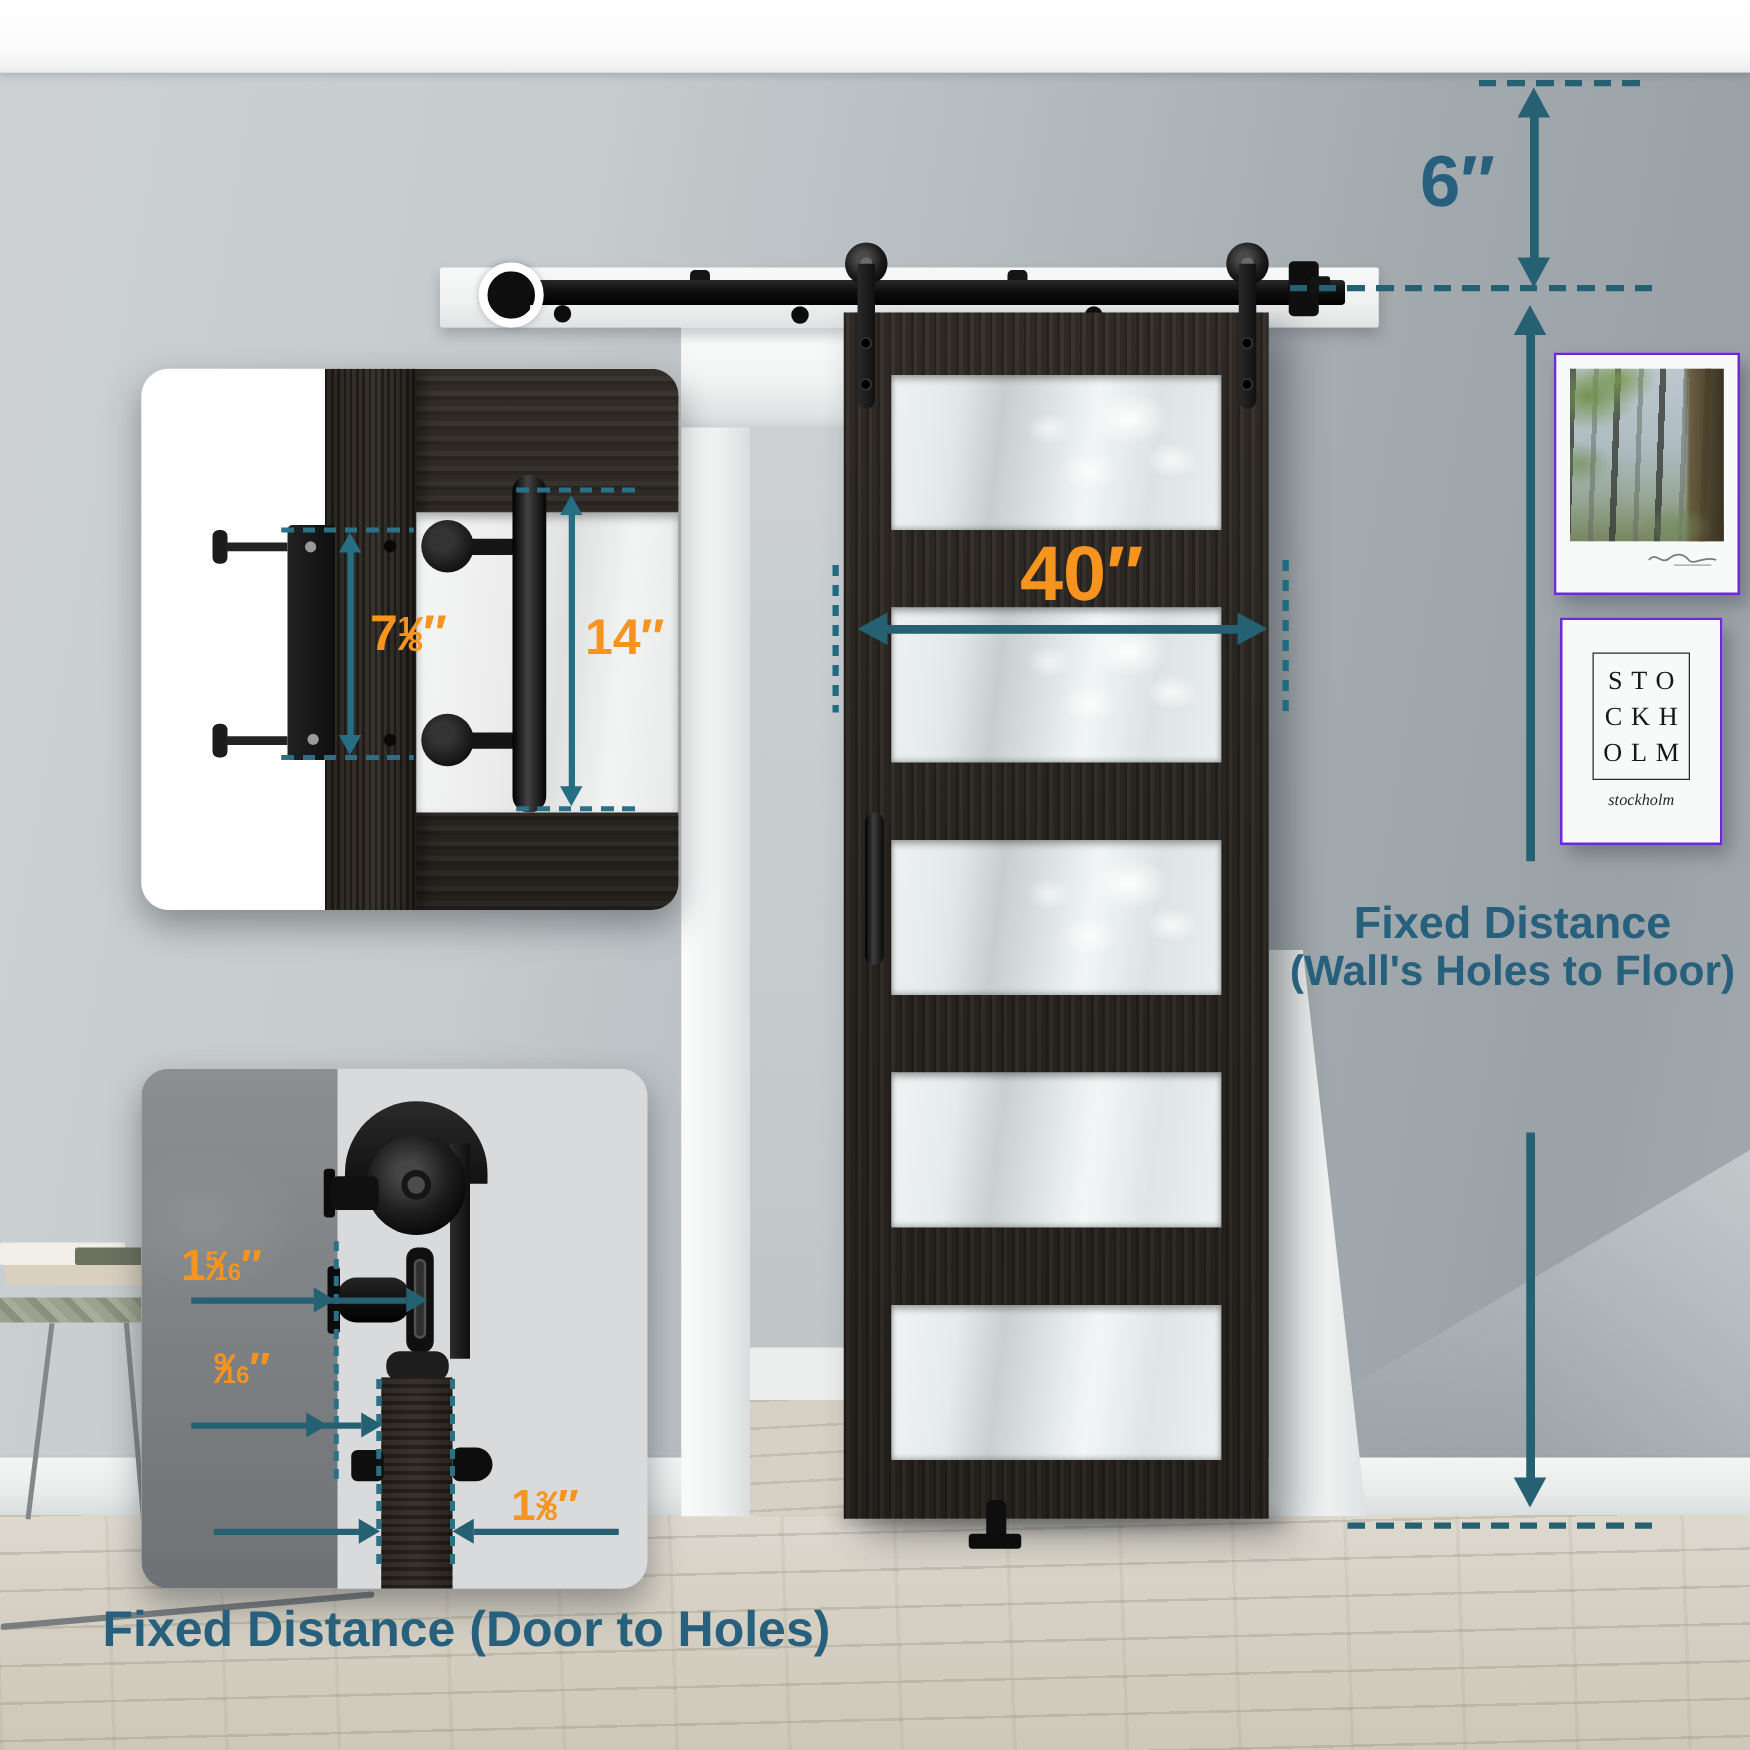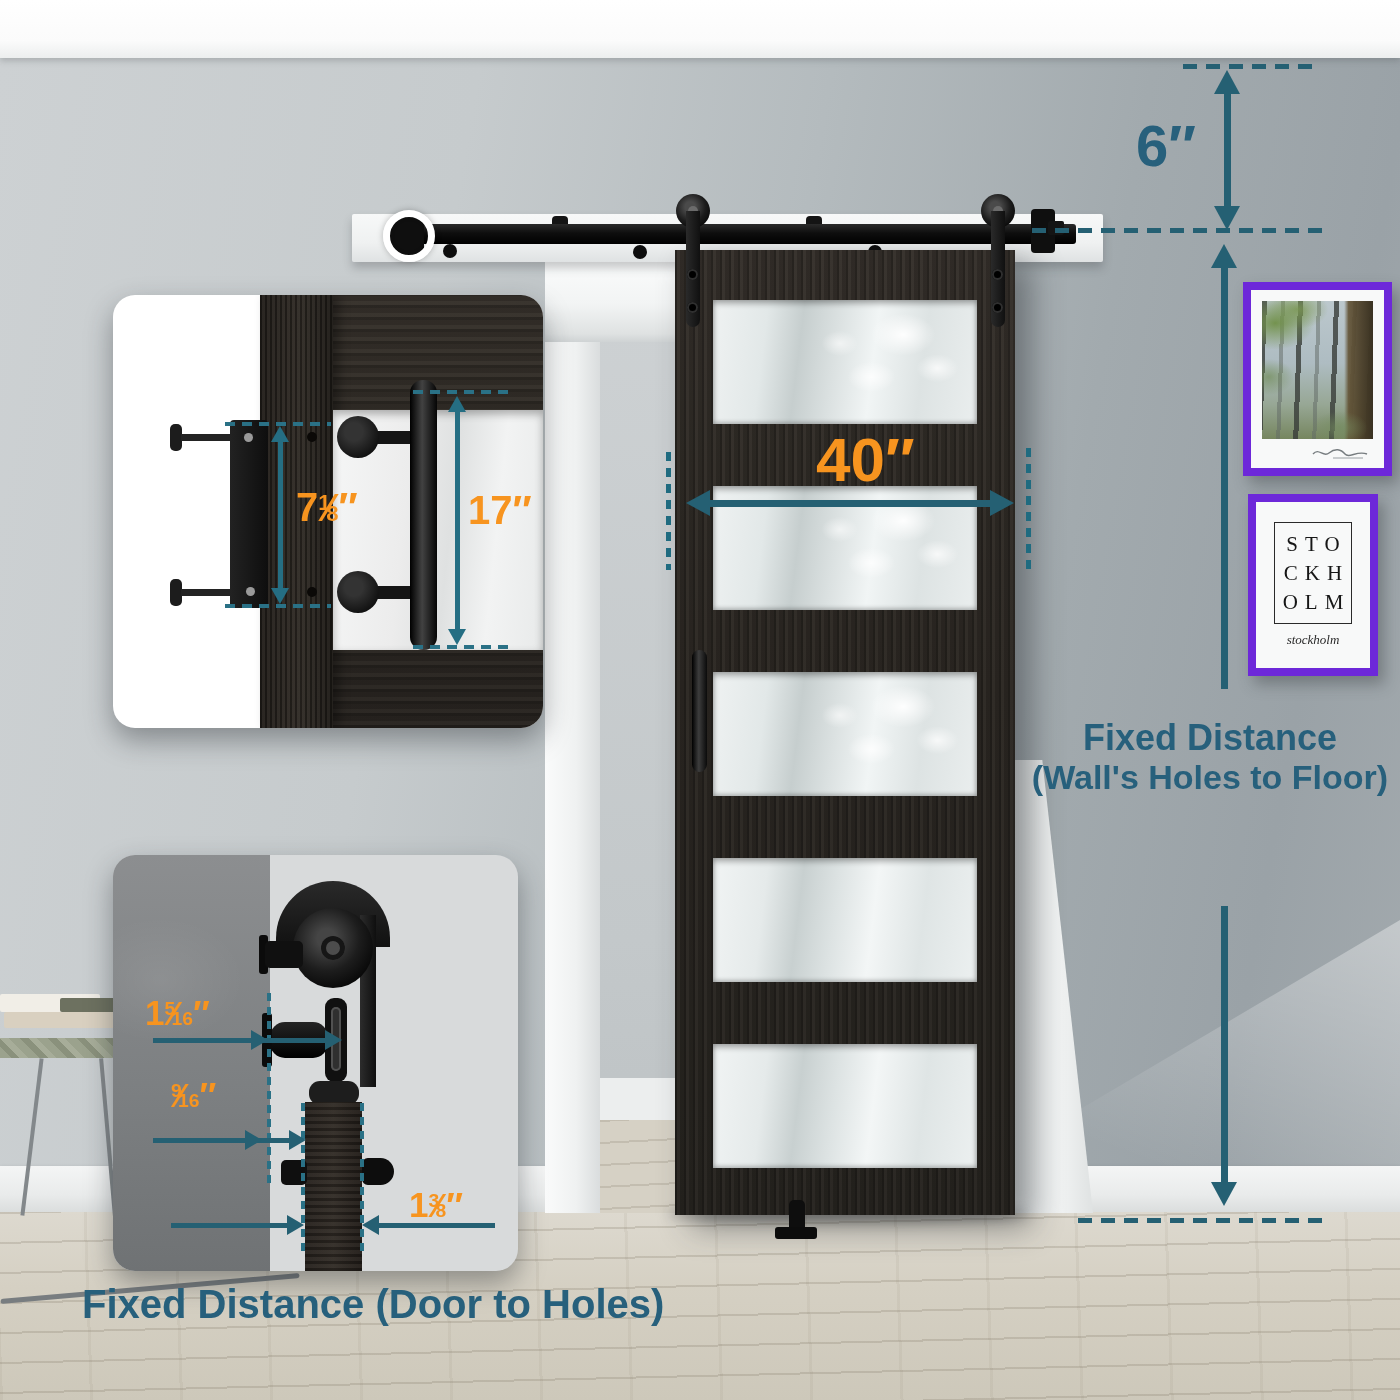--- a/index.html
+++ b/index.html
@@ -86,21 +86,21 @@
       linear-gradient(97deg,#eff2f2 0%,#e2e8e8 20%,#c6cece 33%,#dbe1e1 46%,#f1f5f5 60%,#dde3e3 78%,#eaeeee 100%);
     box-shadow:inset 0 3px 6px rgba(0,0,0,.35), inset 0 -2px 4px rgba(0,0,0,.2);}
   .door-handle{left:692px;top:650px;width:15px;height:122px;border-radius:8px;
     background:linear-gradient(90deg,#000 0%,#3d3d3d 45%,#0a0a0a 100%);z-index:6;}
   .floor-guide-post{left:789px;top:1200px;width:16px;height:32px;background:#0e0e0e;border-radius:5px 5px 2px 2px;z-index:6;}
   .floor-guide-plate{left:775px;top:1227px;width:42px;height:12px;background:#0c0c0c;border-radius:3px;z-index:6;}
   .door-floor-shadow{left:668px;top:1206px;width:360px;height:16px;background:rgba(25,28,30,.4);
     border-radius:50%;filter:blur(6px);z-index:4;}
 
   
-  .frame{background:#f8f9f9;border:8px solid #6d28d9;box-shadow:6px 8px 14px rgba(40,45,50,.35);z-index:4;}
+  .frame{background:#f8f9f9;border:2px solid #6d28d9;box-shadow:6px 8px 14px rgba(40,45,50,.35);z-index:4;}
   .frame1{left:1243px;top:282px;width:149px;height:194px;padding:11px 11px 0 11px;}
   .photo{width:100%;height:138px;
     background:
       radial-gradient(56px 38px at 12% 16%, rgba(112,144,72,.95), rgba(0,0,0,0) 70%),
       radial-gradient(44px 28px at 32% 6%, rgba(124,152,84,.85), rgba(0,0,0,0) 70%),
       radial-gradient(36px 26px at 6% 55%, rgba(104,134,72,.6), rgba(0,0,0,0) 70%),
       radial-gradient(40px 24px at 70% 92%, rgba(116,140,96,.7), rgba(0,0,0,0) 70%),
       linear-gradient(90deg, rgba(0,0,0,0) 74%, rgba(98,82,52,.9) 78%, rgba(74,62,40,.95) 90%, rgba(58,50,34,1) 100%),
       repeating-linear-gradient(92deg, rgba(56,60,56,.8) 0 5px, rgba(0,0,0,0) 5px 19px, rgba(96,104,100,.5) 19px 23px, rgba(0,0,0,0) 23px 36px),
       linear-gradient(180deg,#bcc8cd 0%,#aebcc2 45%,#97a795 75%,#76865f 100%);}
@@ -338,21 +338,21 @@
     <div class="abs i1-post" style="left:243px;top:291px;"></div>
     <div class="abs i1-disc" style="left:224px;top:121px;"></div>
     <div class="abs i1-disc" style="left:224px;top:276px;"></div>
     <div class="abs i1-handle"></div>
 
     <div class="abs idash" style="left:300px;top:95px;width:96px;"></div>
     <div class="abs idash" style="left:300px;top:350px;width:96px;"></div>
     <div class="abs tri itri-up" style="left:335px;top:101px;"></div>
     <div class="abs ivshaft" style="left:342px;top:115px;height:222px;"></div>
     <div class="abs tri itri-down" style="left:335px;top:334px;"></div>
-    <div class="abs ilbl orange-text" style="left:355px;top:193px;">17″</div>
+    <div class="abs ilbl orange-text" style="left:355px;top:193px;">14″</div>
   </div>
 
   <div class="abs card card2">
     <div class="abs i2-wall"></div>
 
     <div class="abs i2-yoke"></div>
     <div class="abs i2-strap-r"></div>
     <div class="abs i2-wheel"></div>
     <div class="abs i2-hub"></div>
     <div class="abs i2-washer-t"></div>

